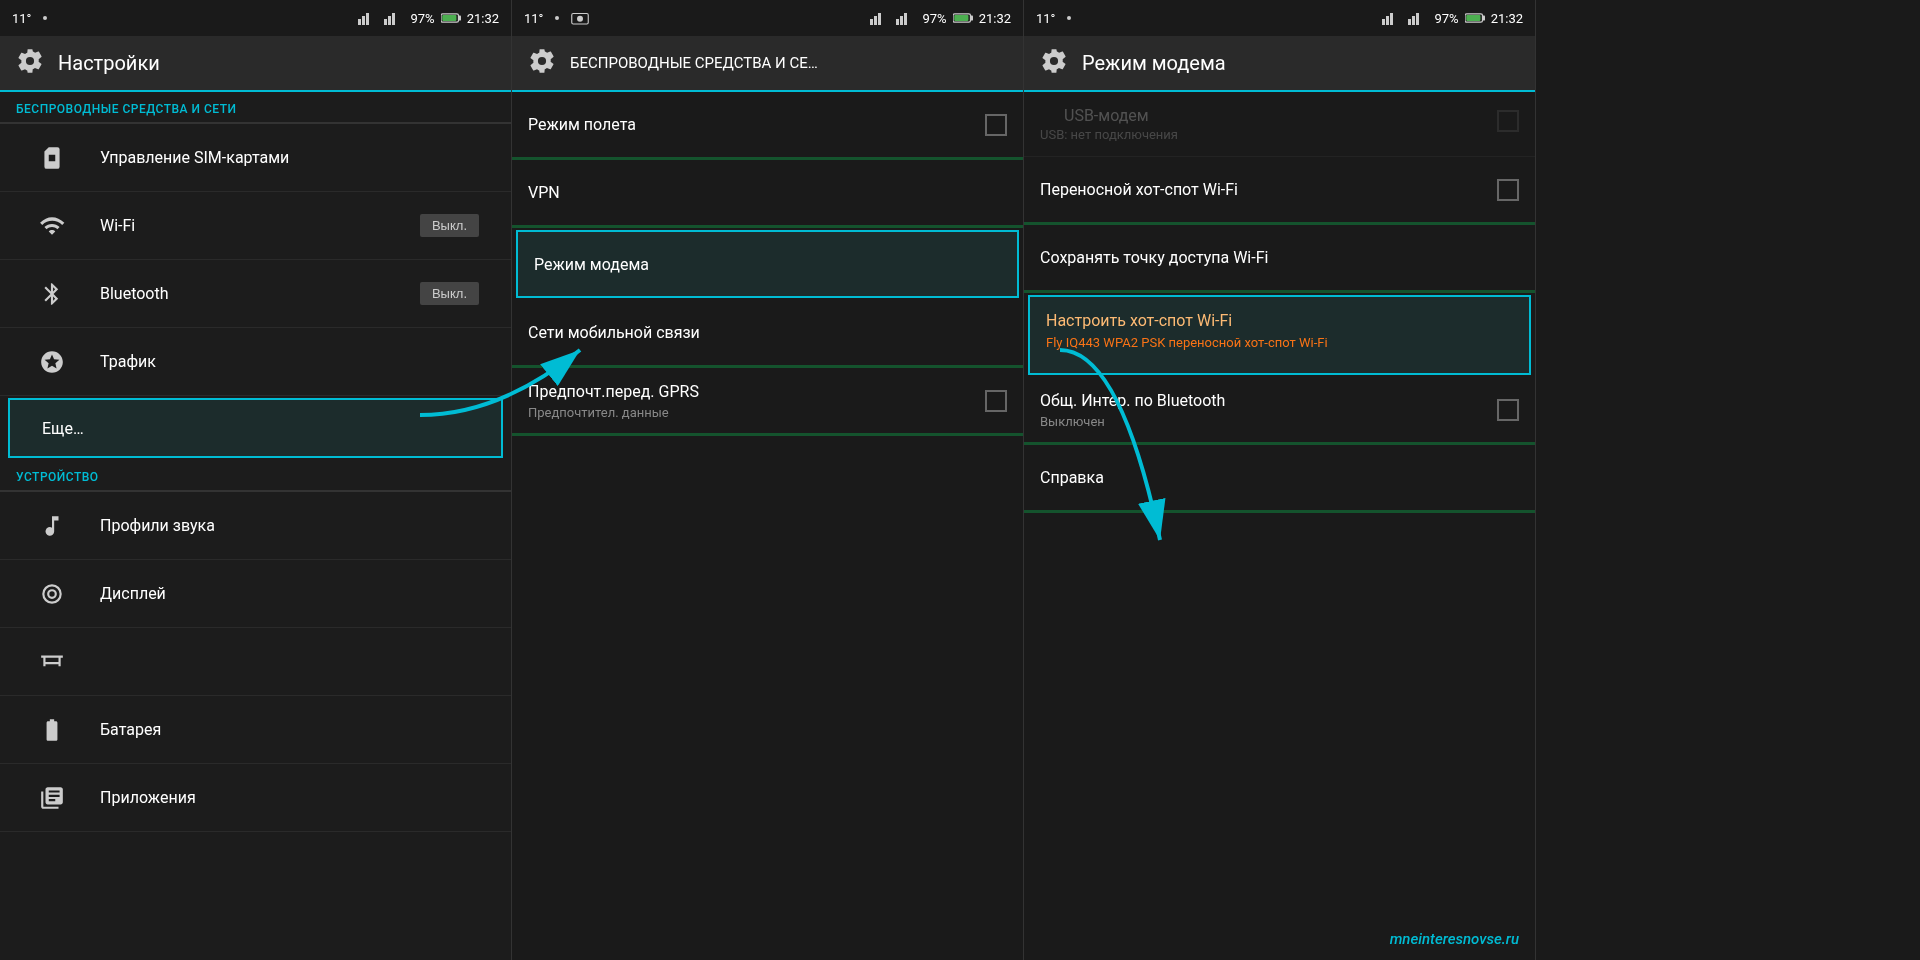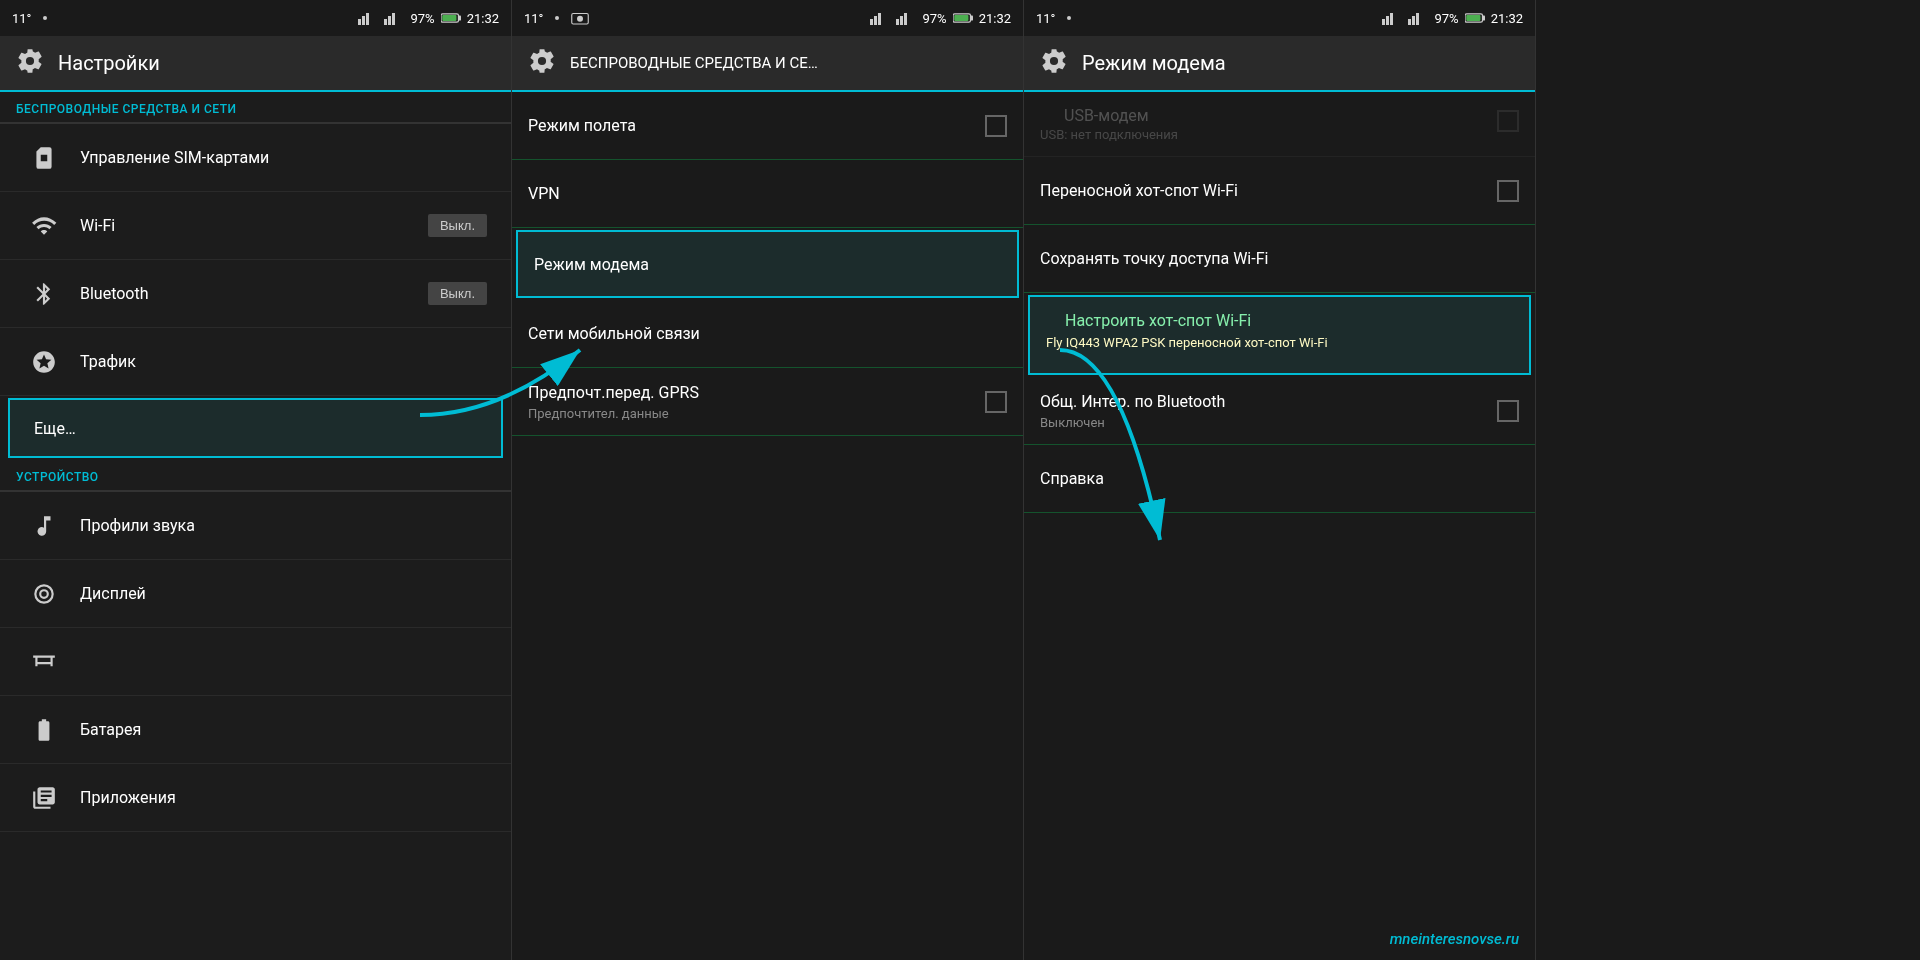--- a/index.html
+++ b/index.html
@@ -60,25 +60,26 @@
       font-weight: 500;
       letter-spacing: 0.5px;
       text-transform: uppercase;
       border-bottom: 1px solid #333;
     }
 
     
     .settings-item {
       display: flex;
       align-items: center;
-      padding: 0 24px;
+      padding: 0 32px;
       height: 68px;
       border-bottom: 1px solid #2a2a2a;
       cursor: pointer;
       position: relative;
+      gap: 12px;
     }
     .item-icon {
       width: 40px;
       height: 40px;
       display: flex;
       align-items: center;
       justify-content: center;
       margin-right: 16px;
       flex-shrink: 0;
     }
@@ -101,21 +102,21 @@
     .divider { height: 1px; background: #333; }
 
     
     svg { fill: #ccc; }
 
     .settings-item-no-icon {
       display: flex;
       align-items: center;
       padding: 0 16px;
       height: 68px;
-      border-bottom: 1px solid #14532d;
+      border-bottom: 3px solid #14532d;
       cursor: pointer;
       position: relative;
     }
     .settings-item-no-icon .item-text { flex: 1; }
     .checkbox {
       width: 22px;
       height: 22px;
       border: 2px solid #666;
       background: transparent;
       flex-shrink: 0;
@@ -168,22 +169,22 @@
     .usb-item-row { display: flex; align-items: flex-start; justify-content: space-between; }
 
     .tall-item {
       display: flex;
       flex-direction: column;
       padding: 14px 16px;
       border-bottom: 1px solid #2a2a2a;
       cursor: pointer;
       min-height: 80px;
     }
-    .tall-item .item-title { color: #86efac; font-size: 16px; margin-left: 19px; }
-    .tall-item .item-subtitle { color: #fef9c3; font-size: 13px; margin-top: 4px; line-height: 1.4; }
+    .tall-item .item-title { color: #fdba74; font-size: 16px; }
+    .tall-item .item-subtitle { color: #f97316; font-size: 13px; margin-top: 4px; line-height: 1.4; }
     .tall-item-row { display: flex; align-items: flex-start; justify-content: space-between; }
   </style>
 </head>
 <body>
 
 <div class="panels-wrapper">
 
   <div class="phone-panel">
 
     <div class="status-bar">

